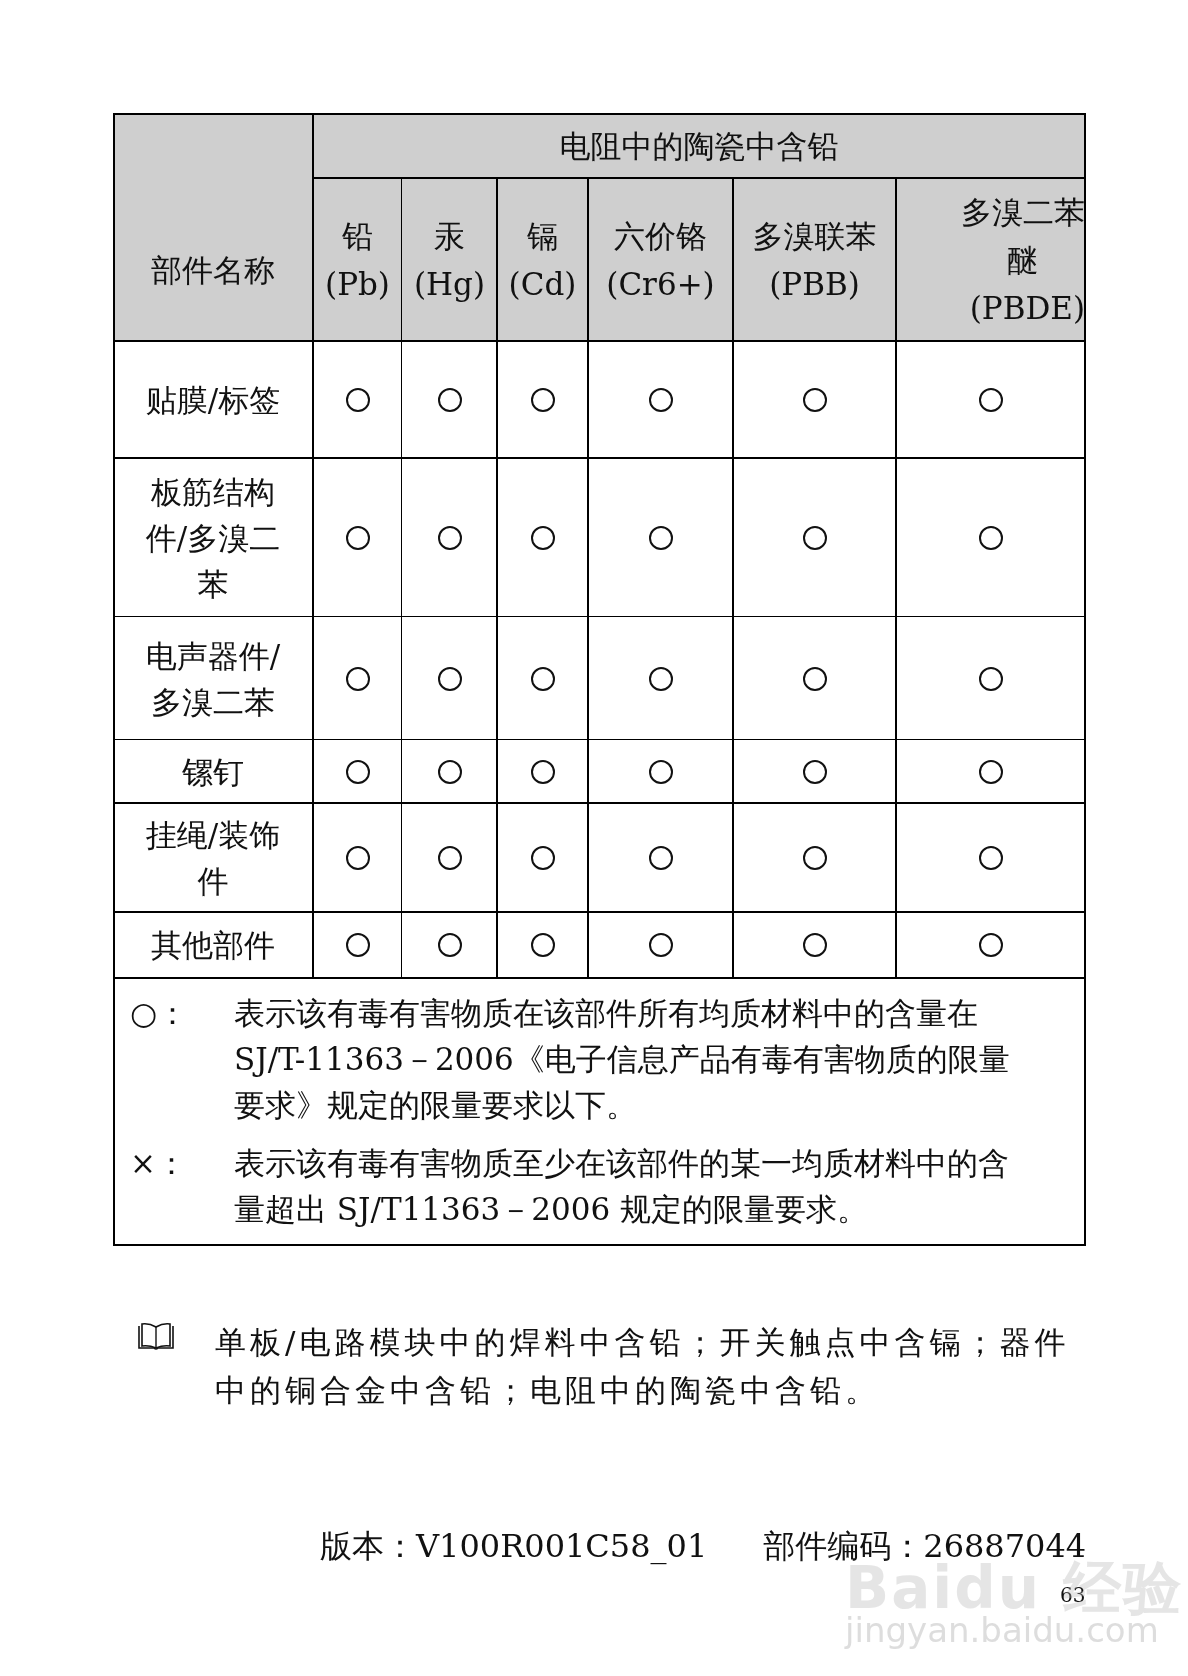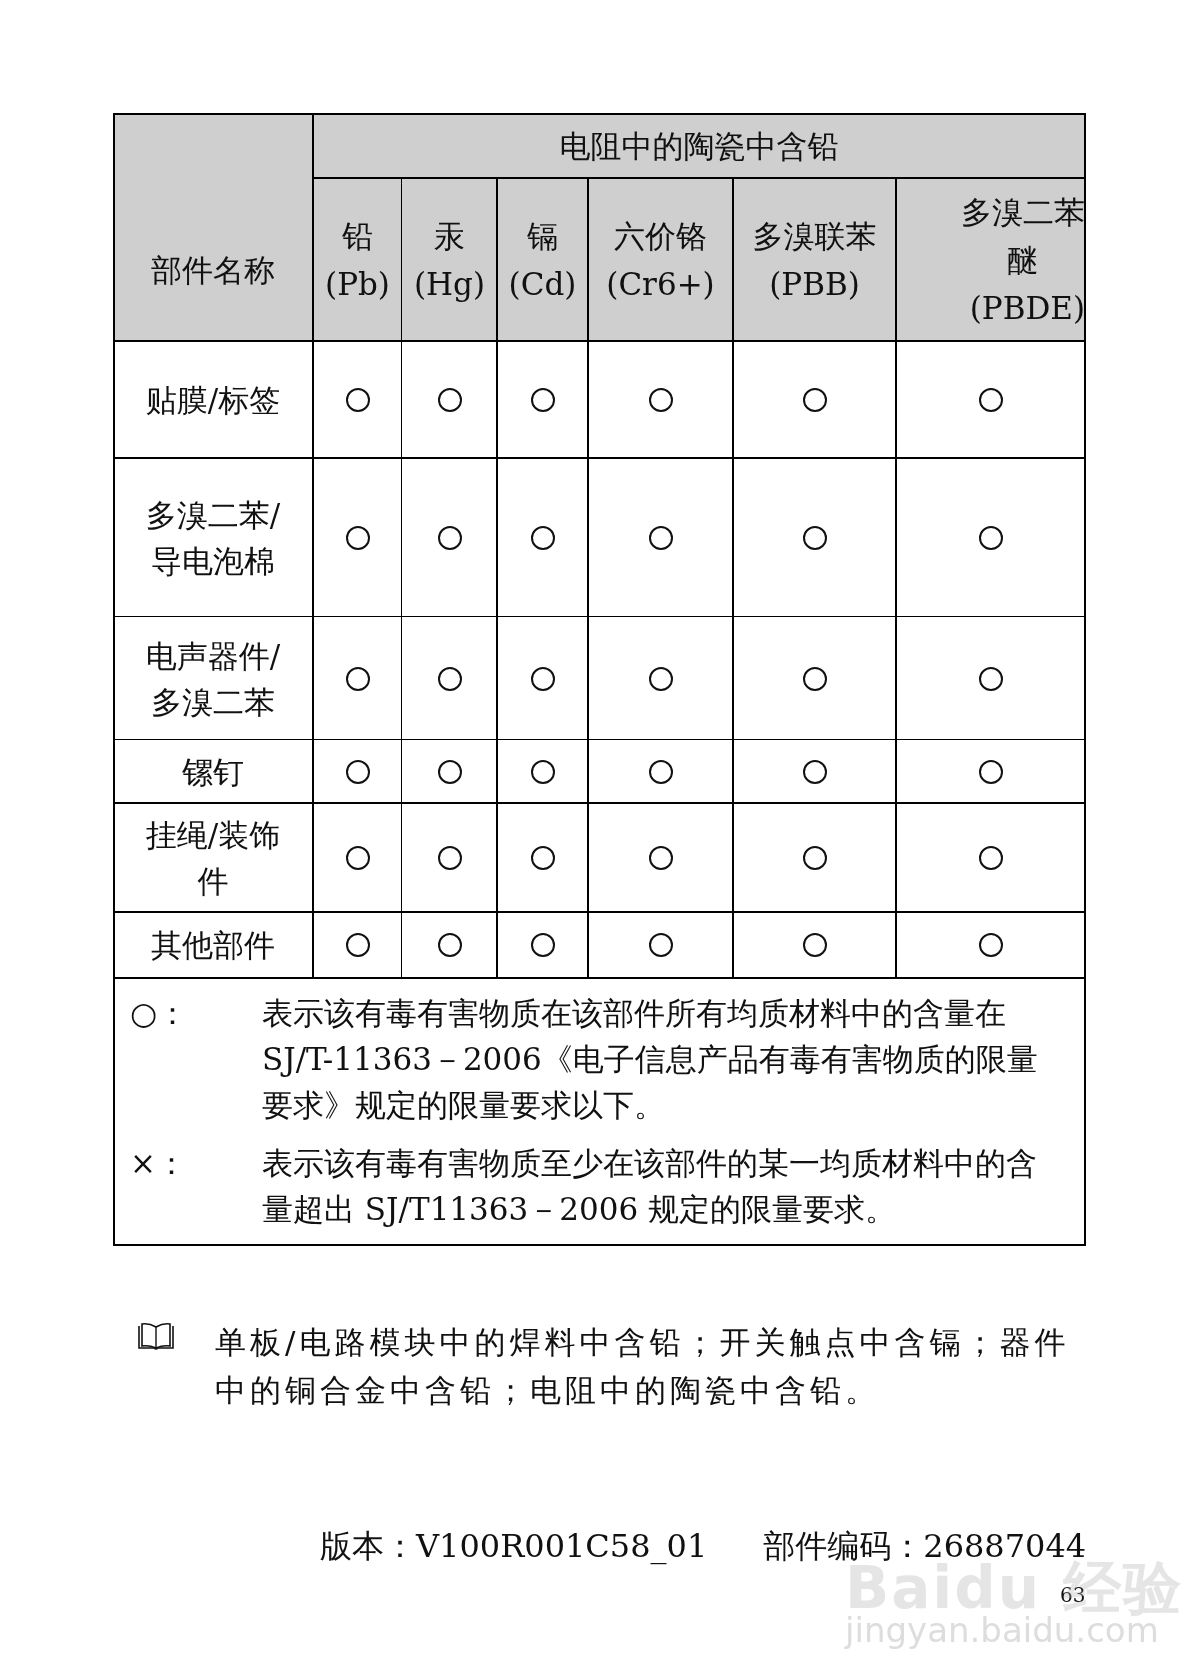--- a/index.html
+++ b/index.html
@@ -12,21 +12,21 @@
   .hdr-bg { position: absolute; background: #cfcfcf; }
   .cell { position: absolute; display: flex; align-items: center; justify-content: center; text-align: center; }
   .hdr-text { font-size: 31px; line-height: 48px; }
   .row-label { font-size: 31px; line-height: 46px; padding: 0 8px; }
   .mark {
     width: 24px; height: 24px; border: 2px solid #111; border-radius: 50%;
     box-sizing: border-box;
   }
   .note { position: absolute; font-size: 31px; line-height: 46px; }
   .note .sym { position: absolute; left: 0; top: 0; }
-  .note .txt { position: absolute; left: 104px; top: 0; width: 800px; margin-left: 28px; }
+  .note .txt { position: absolute; left: 104px; top: 0; width: 800px; }
   .footnote { position: absolute; left: 215px; top: 1318px; width: 860px; font-size: 31px; line-height: 48px; font-family: "DejaVu Sans", sans-serif; letter-spacing: 4px; }
   .book { position: absolute; left: 136px; top: 1322px; }
   .version { position: absolute; left: 320px; top: 1525px; font-size: 32px; white-space: nowrap; }
   .version span.gap { display: inline-block; width: 56px; }
   .pageno { position: absolute; left: 1060px; top: 1583px; font-size: 20px; }
   .wm1 { position: absolute; left: 845px; top: 1550px; font-size: 58px; font-weight: bold; color: rgba(180,180,180,0.35); font-family: "DejaVu Sans", sans-serif; letter-spacing: 2px; }
   .wm2 { position: absolute; left: 845px; top: 1610px; font-size: 34px; color: rgba(180,180,180,0.45); font-family: "DejaVu Sans", sans-serif; }
 </style>
 </head>
 <body>
@@ -58,21 +58,21 @@
   <div>多溴联苯</div>
   <div>(PBB)</div>
 </div>
 <div class="cell hdr-text" style="left:896px;top:178px;width:189px;height:163px;flex-direction:column;align-items:flex-end;">
   <div style="white-space:pre-line;">多溴二苯
 醚</div>
   <div>(PBDE)</div>
 </div>
 
 <div class="cell row-label" style="left:113px;top:341px;width:200px;height:117px;box-sizing:border-box;">贴膜/标签</div>
-<div class="cell row-label" style="left:113px;top:458px;width:200px;height:159px;box-sizing:border-box;padding:0 24px;">多溴二苯/导电泡棉</div>
+<div class="cell row-label" style="left:113px;top:458px;width:200px;height:159px;box-sizing:border-box;padding:0 24px;">板筋结构件/多溴二苯</div>
 <div class="cell row-label" style="left:113px;top:617px;width:200px;height:123px;box-sizing:border-box;padding:0 24px;">电声器件/多溴二苯</div>
 <div class="cell row-label" style="left:113px;top:740px;width:200px;height:63px;box-sizing:border-box;">镙钉</div>
 <div class="cell row-label" style="left:113px;top:803px;width:200px;height:109px;box-sizing:border-box;padding:0 32px;">挂绳/装饰件</div>
 <div class="cell row-label" style="left:113px;top:912px;width:200px;height:66px;box-sizing:border-box;">其他部件</div>
 
 <div id="marks">
     <div class="cell" style="left: 313px; top: 341px; width: 89px; height: 117px;">
       <div class="mark"></div>
     </div>
     <div class="cell" style="left: 402px; top: 341px; width: 95px; height: 117px;">

